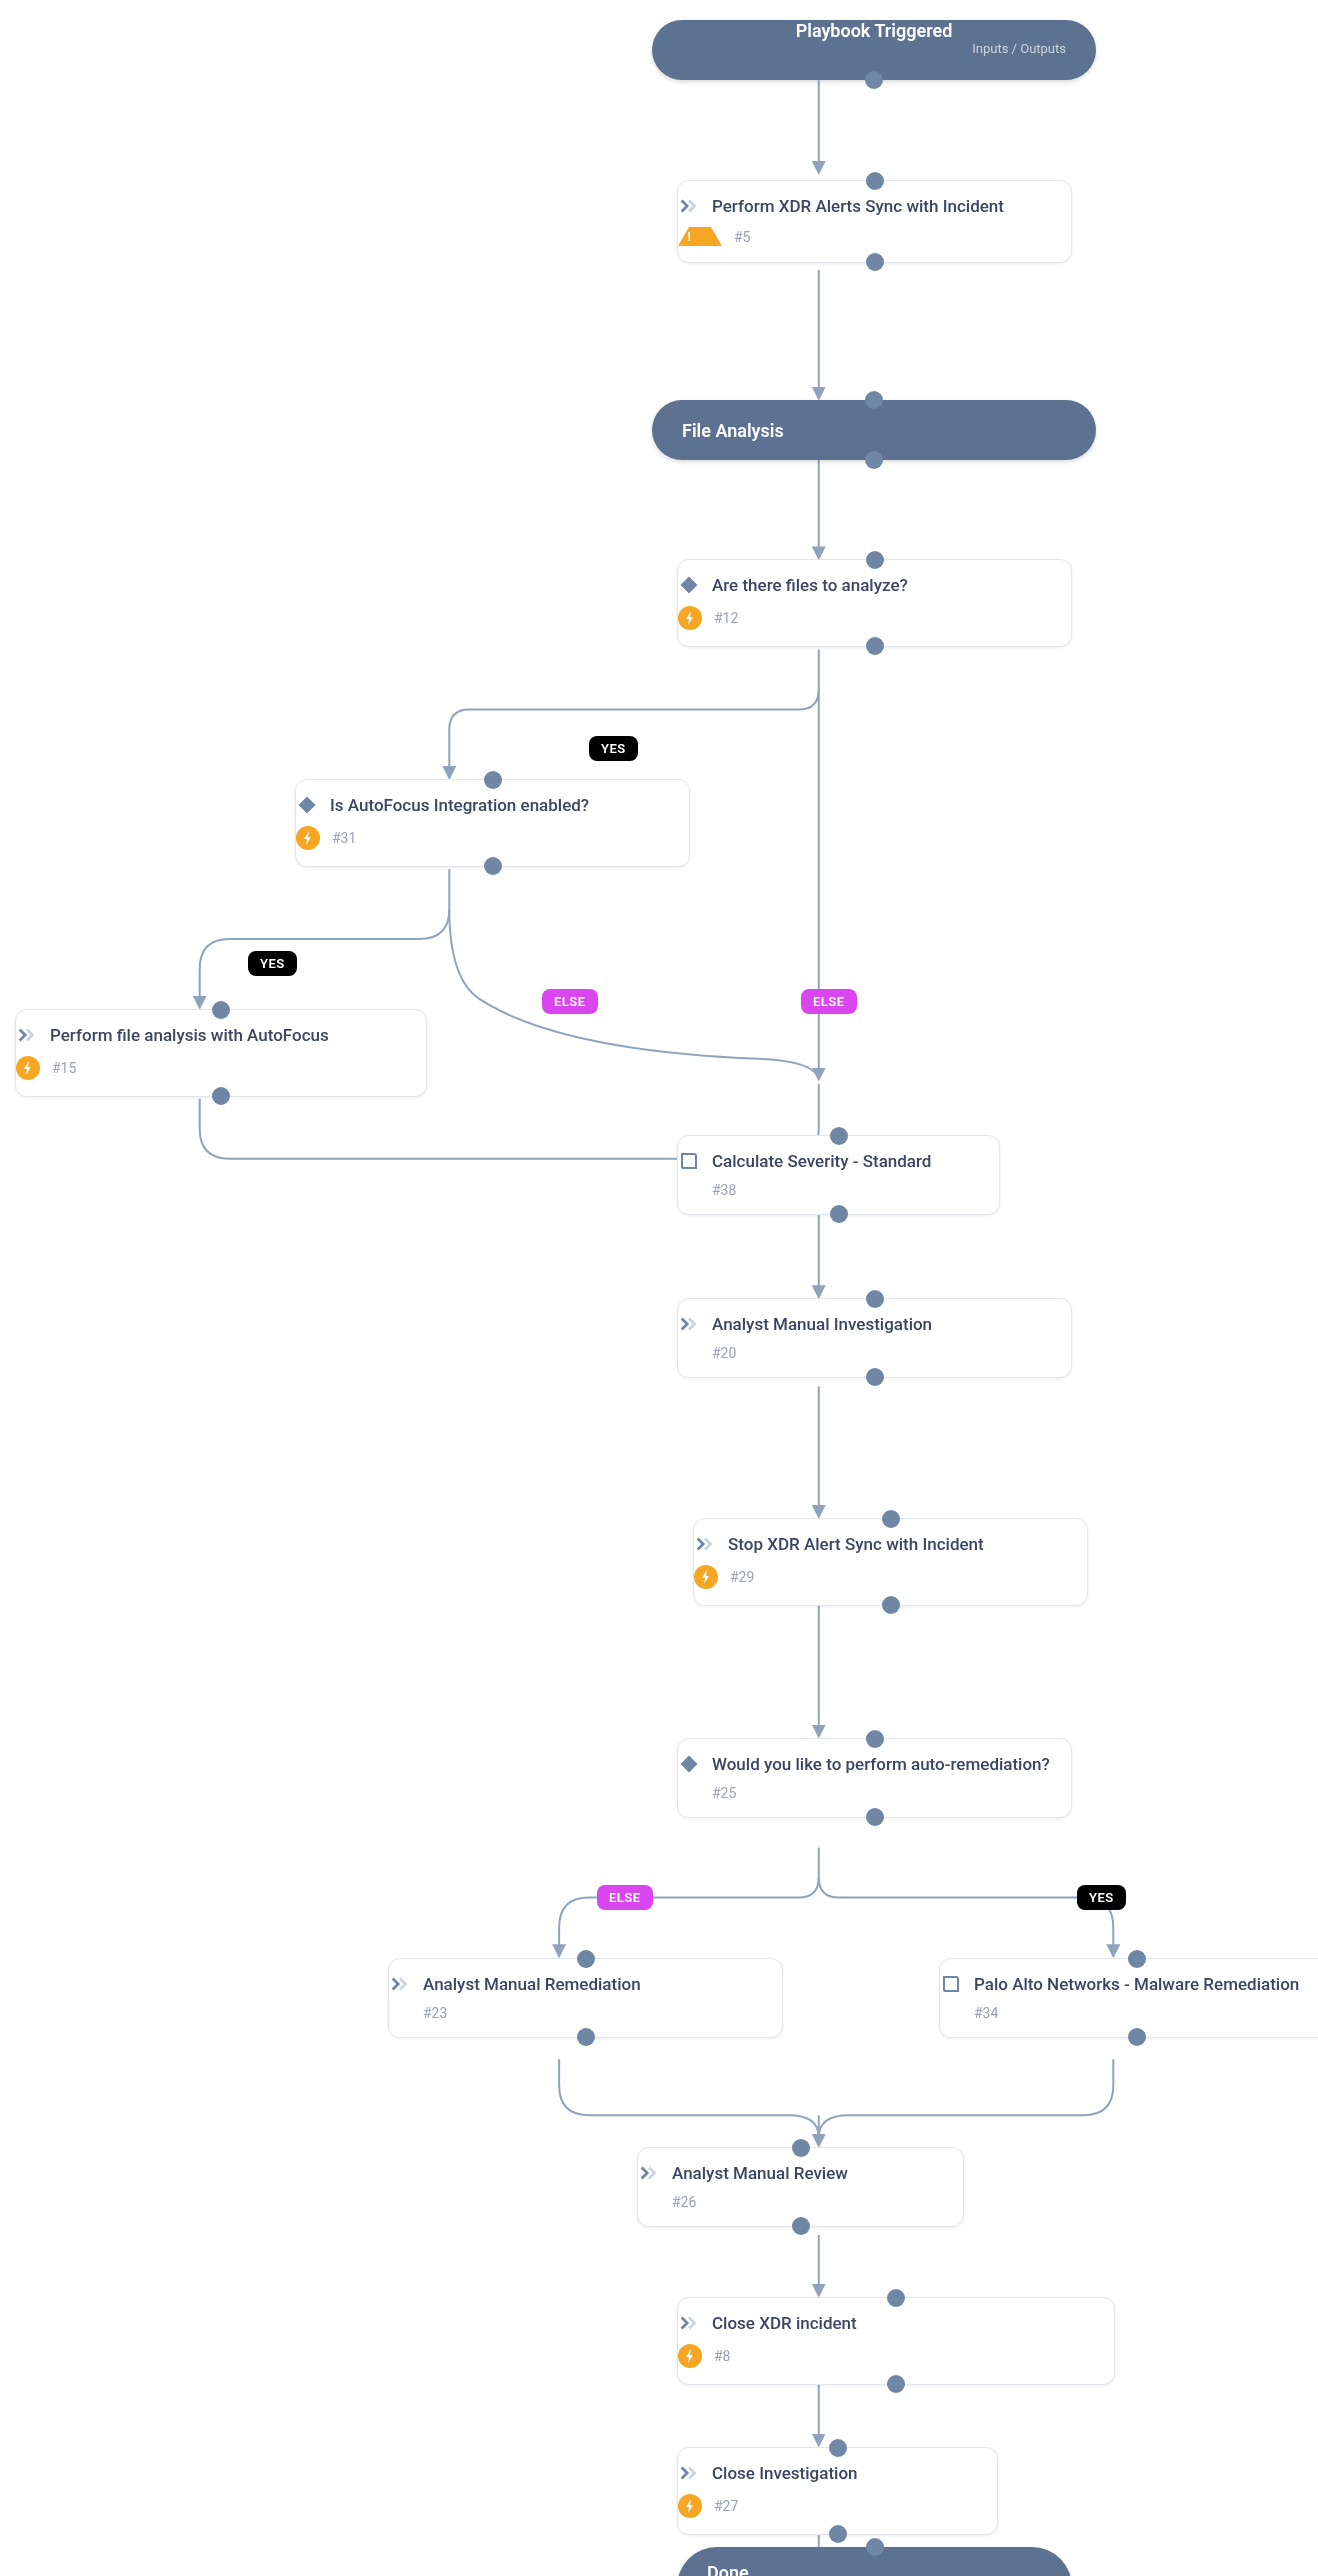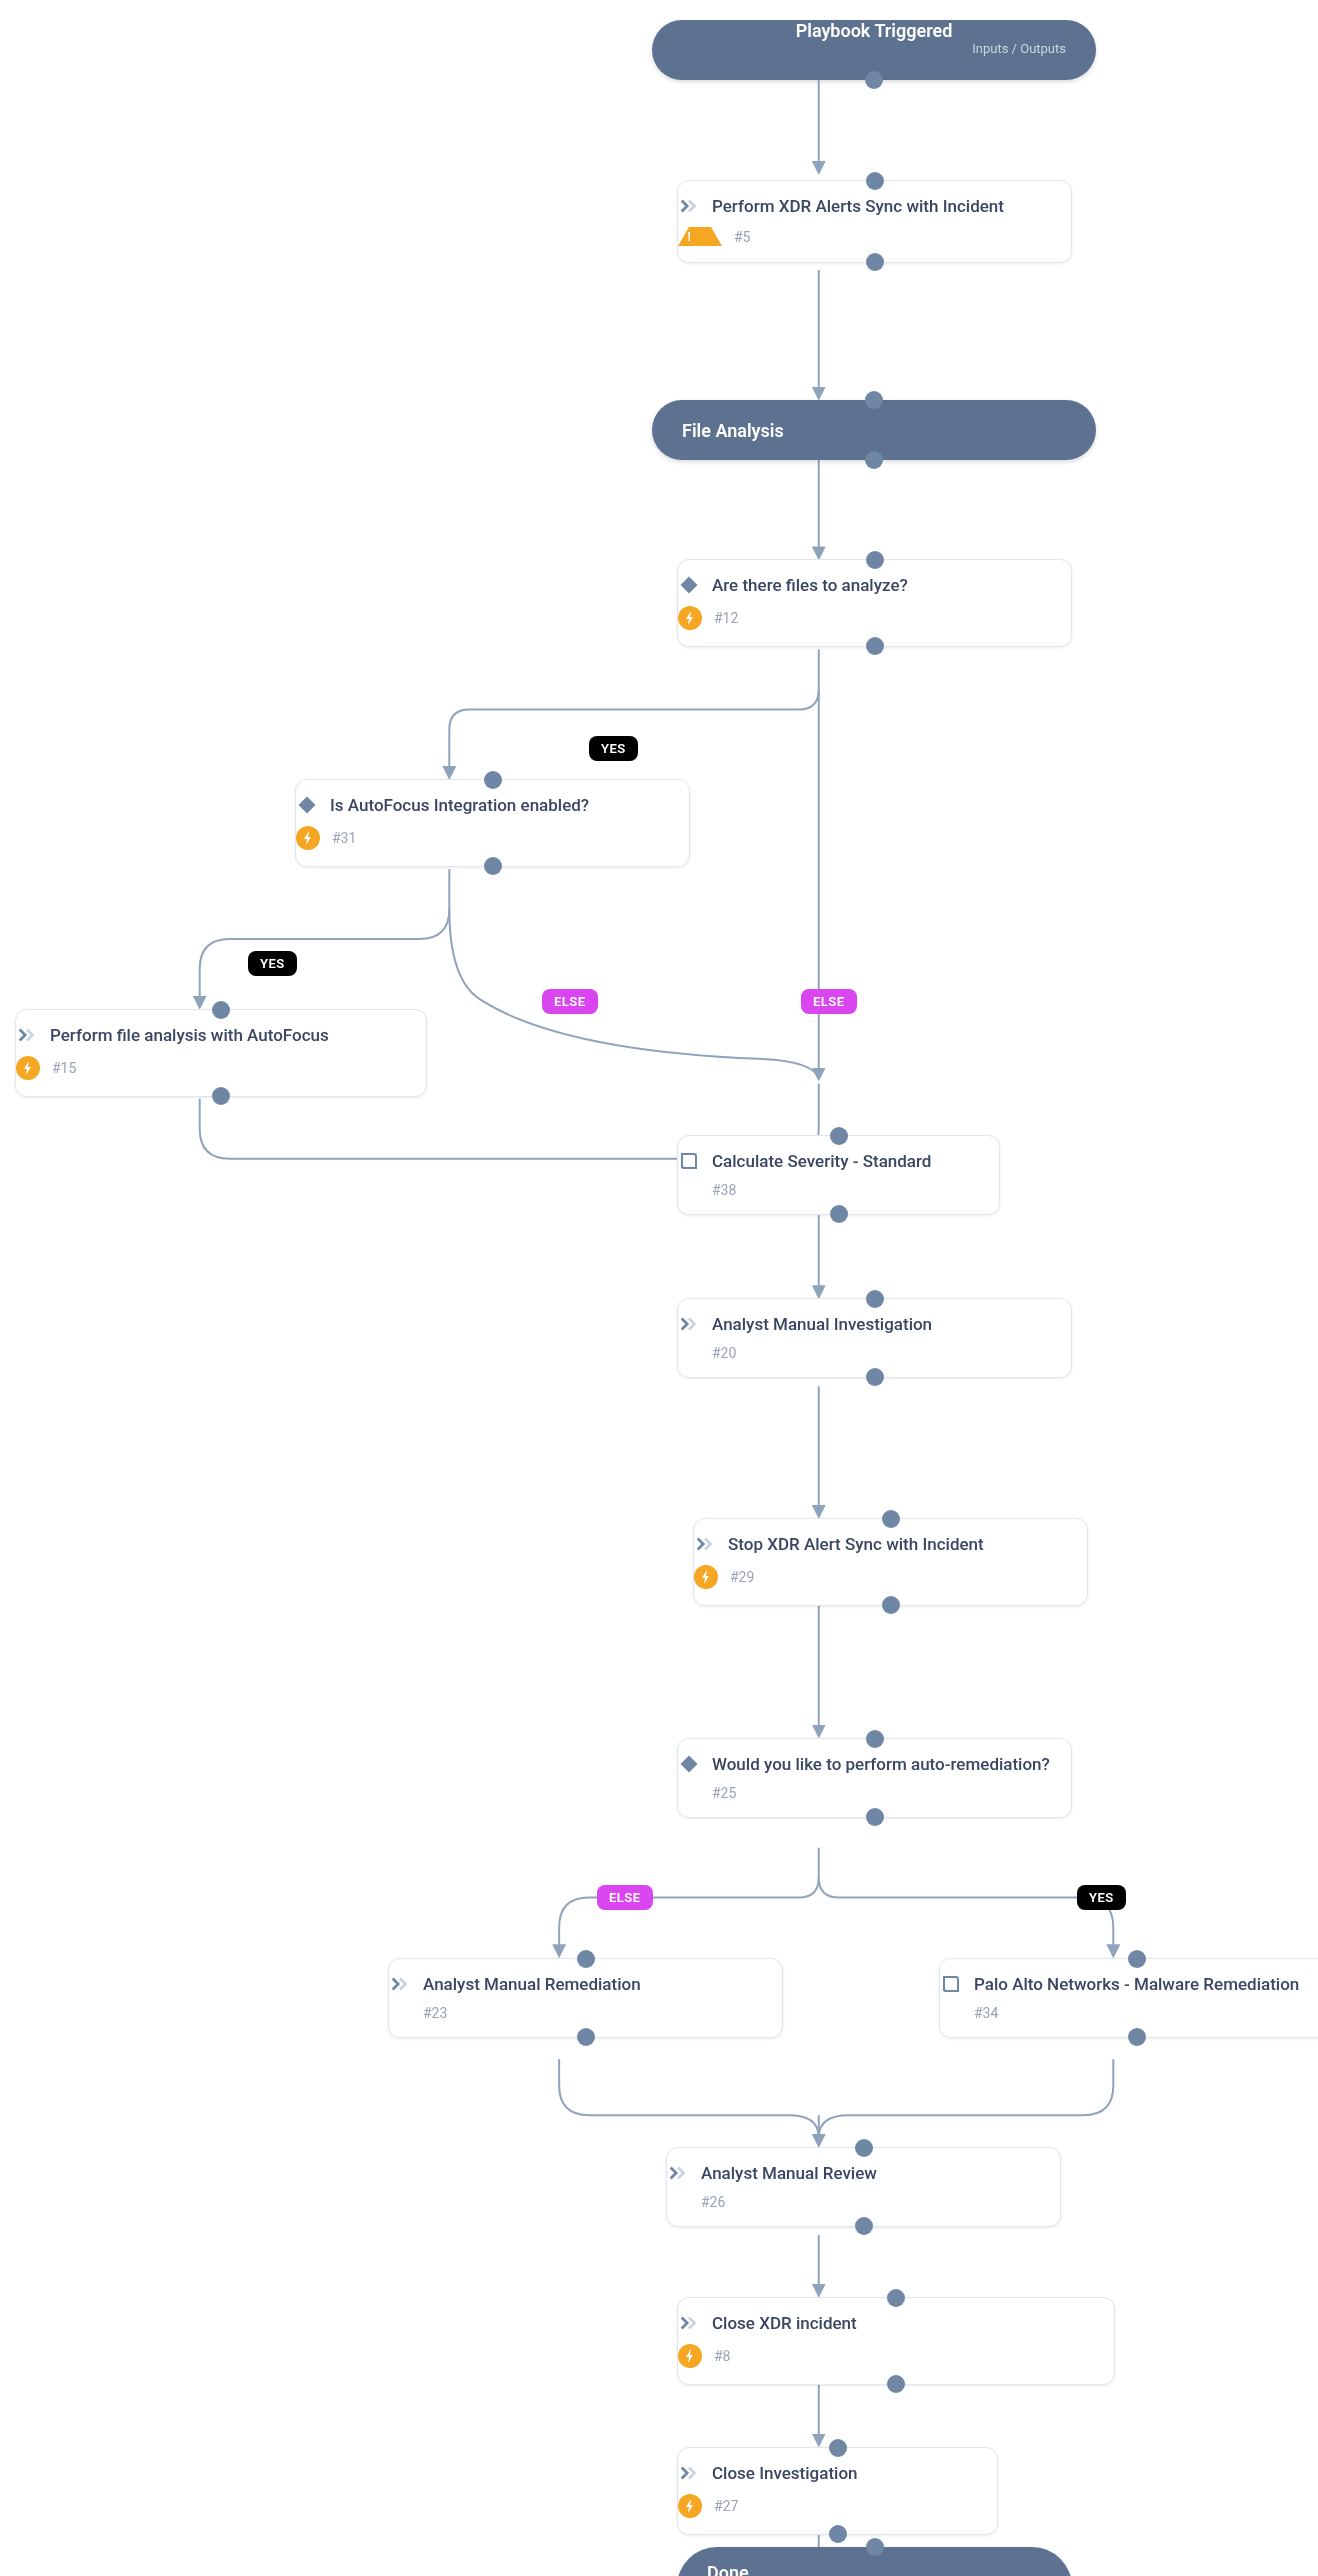--- a/index.html
+++ b/index.html
@@ -388,21 +388,21 @@
           </svg>
       </span>
       <span class="title">Palo Alto Networks - Malware Remediation</span>
     </div>
     <div class="row-sub">
       <span class="id">#34</span>
     </div>
     <span class="port bottom"></span>
   </div>
 
-  <div class="node card" style="left:666px; top:2147px; width:395px;">
+  <div class="node card" style="left:637px; top:2147px; width:327px;">
     <span class="port top"></span>
     <div class="row-title">
       <span class="ic">
         <svg width="22" height="22" viewBox="0 0 24 24">
             <path d="M4 6l6 6-6 6" fill="none" stroke="#6f86a5" stroke-width="3"></path>
             <path d="M12 6l6 6-6 6" fill="none" stroke="#c9d3e0" stroke-width="3"></path>
           </svg>
       </span>
       <span class="title">Analyst Manual Review</span>
     </div>

